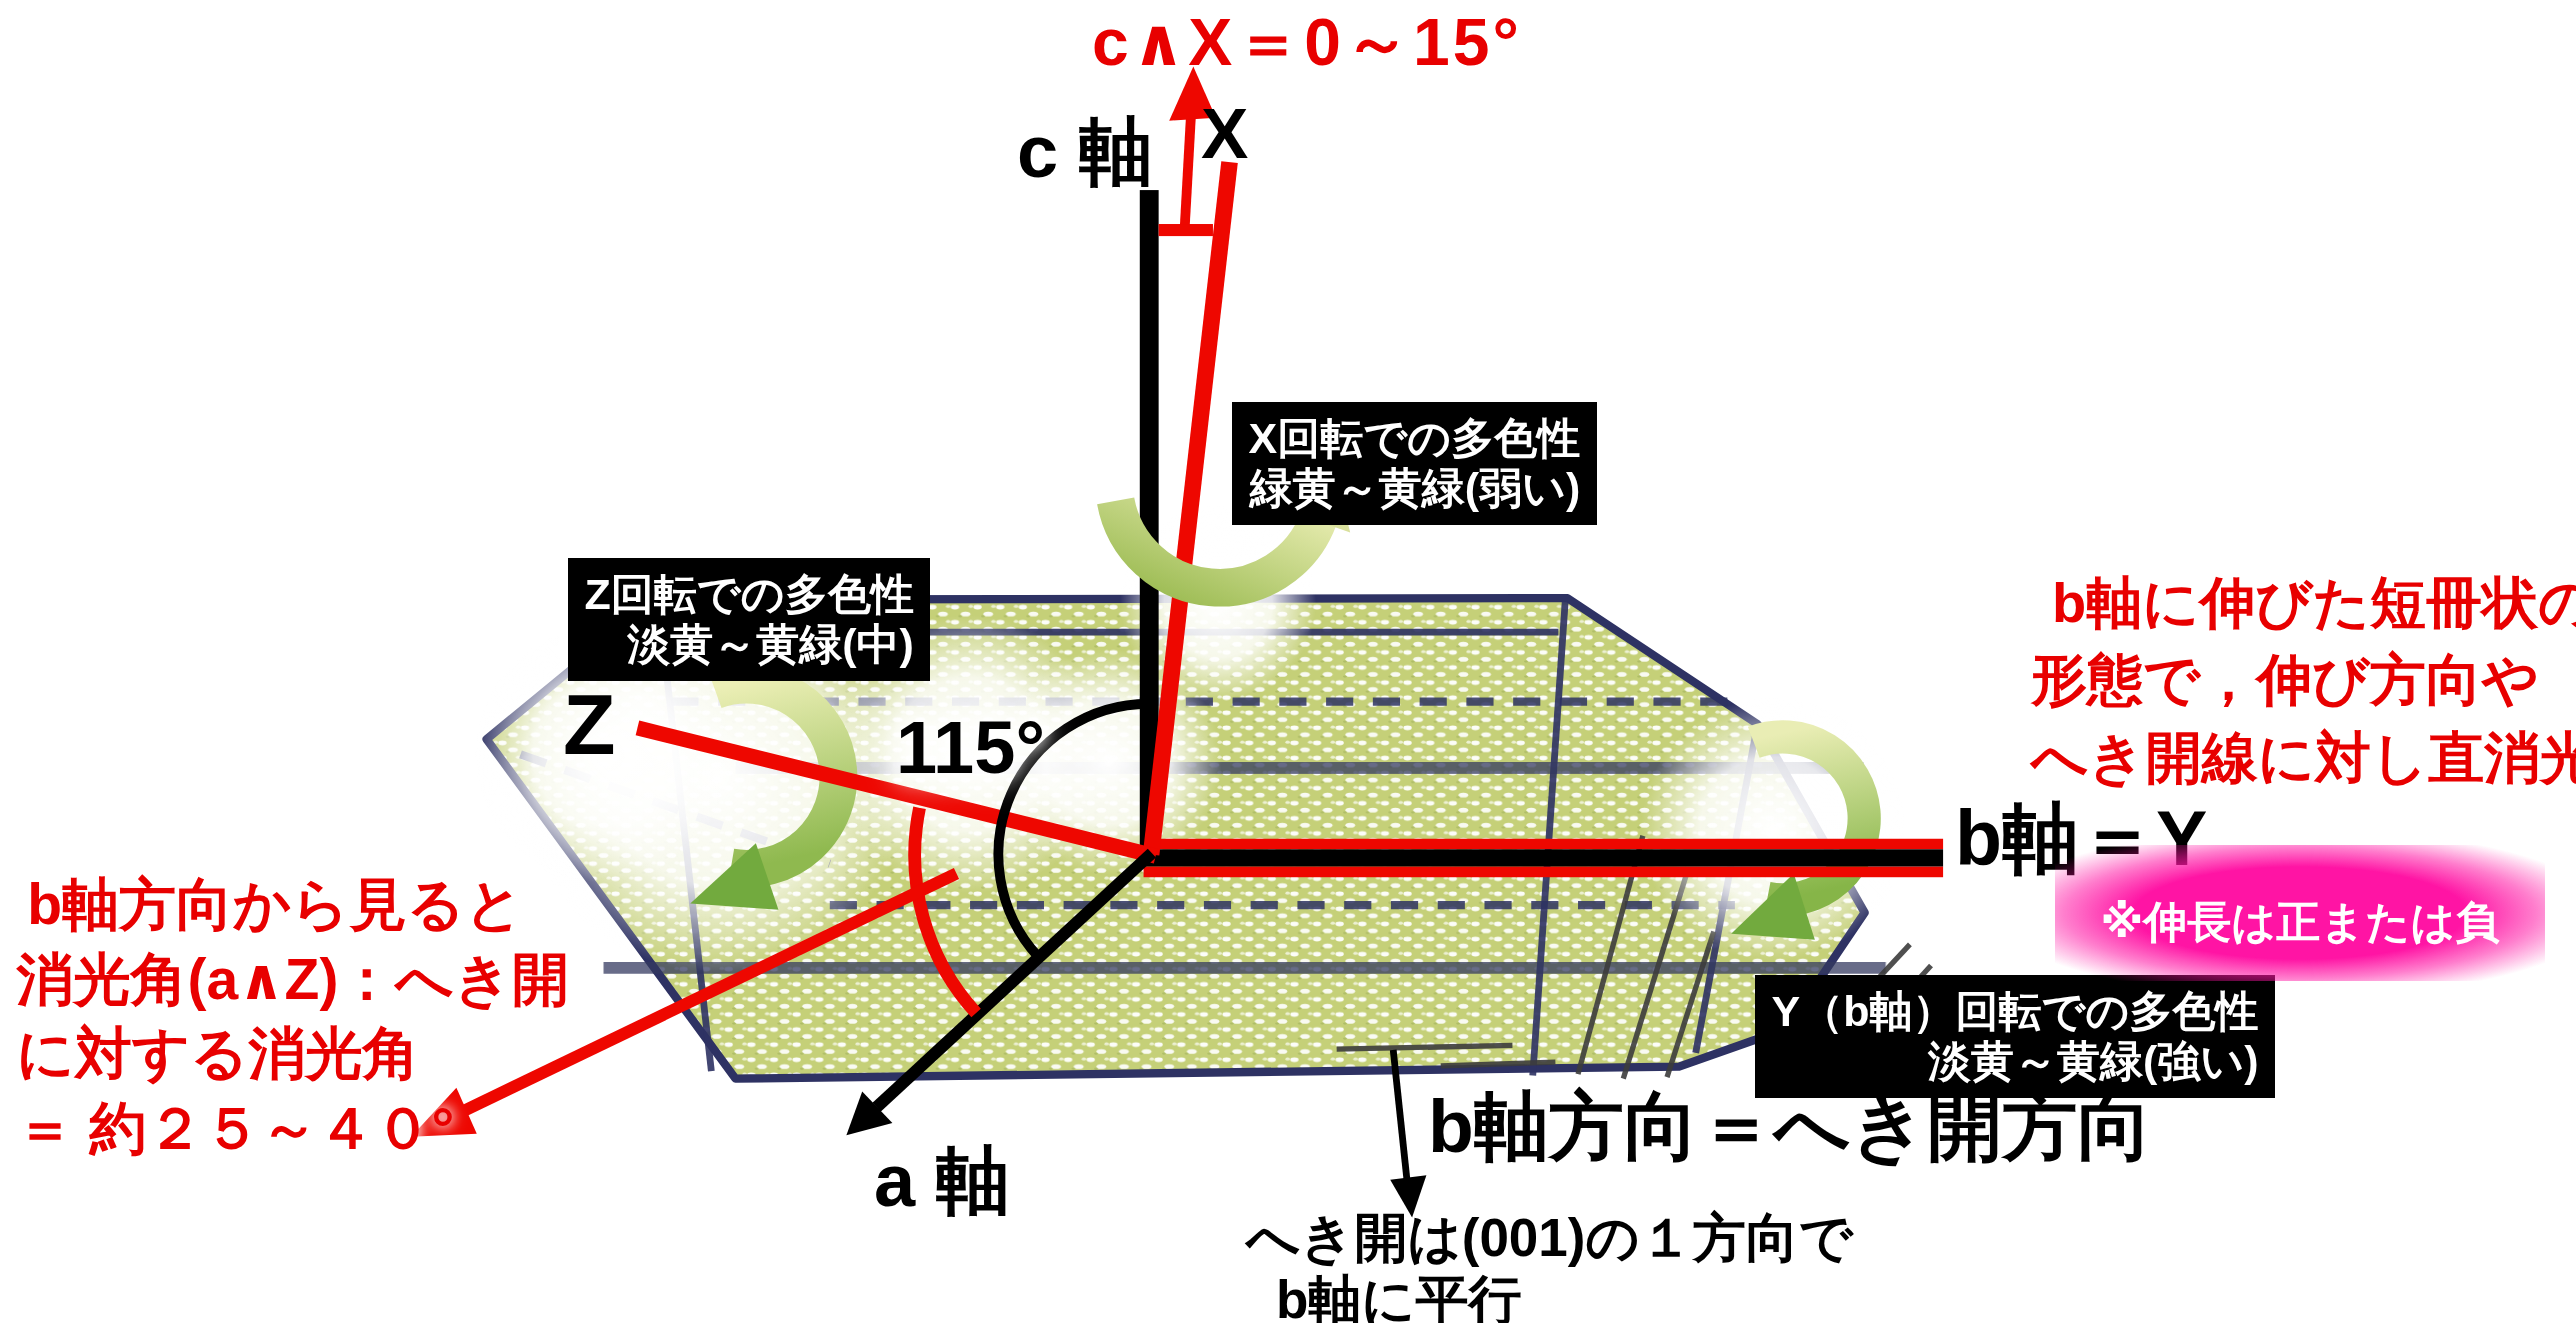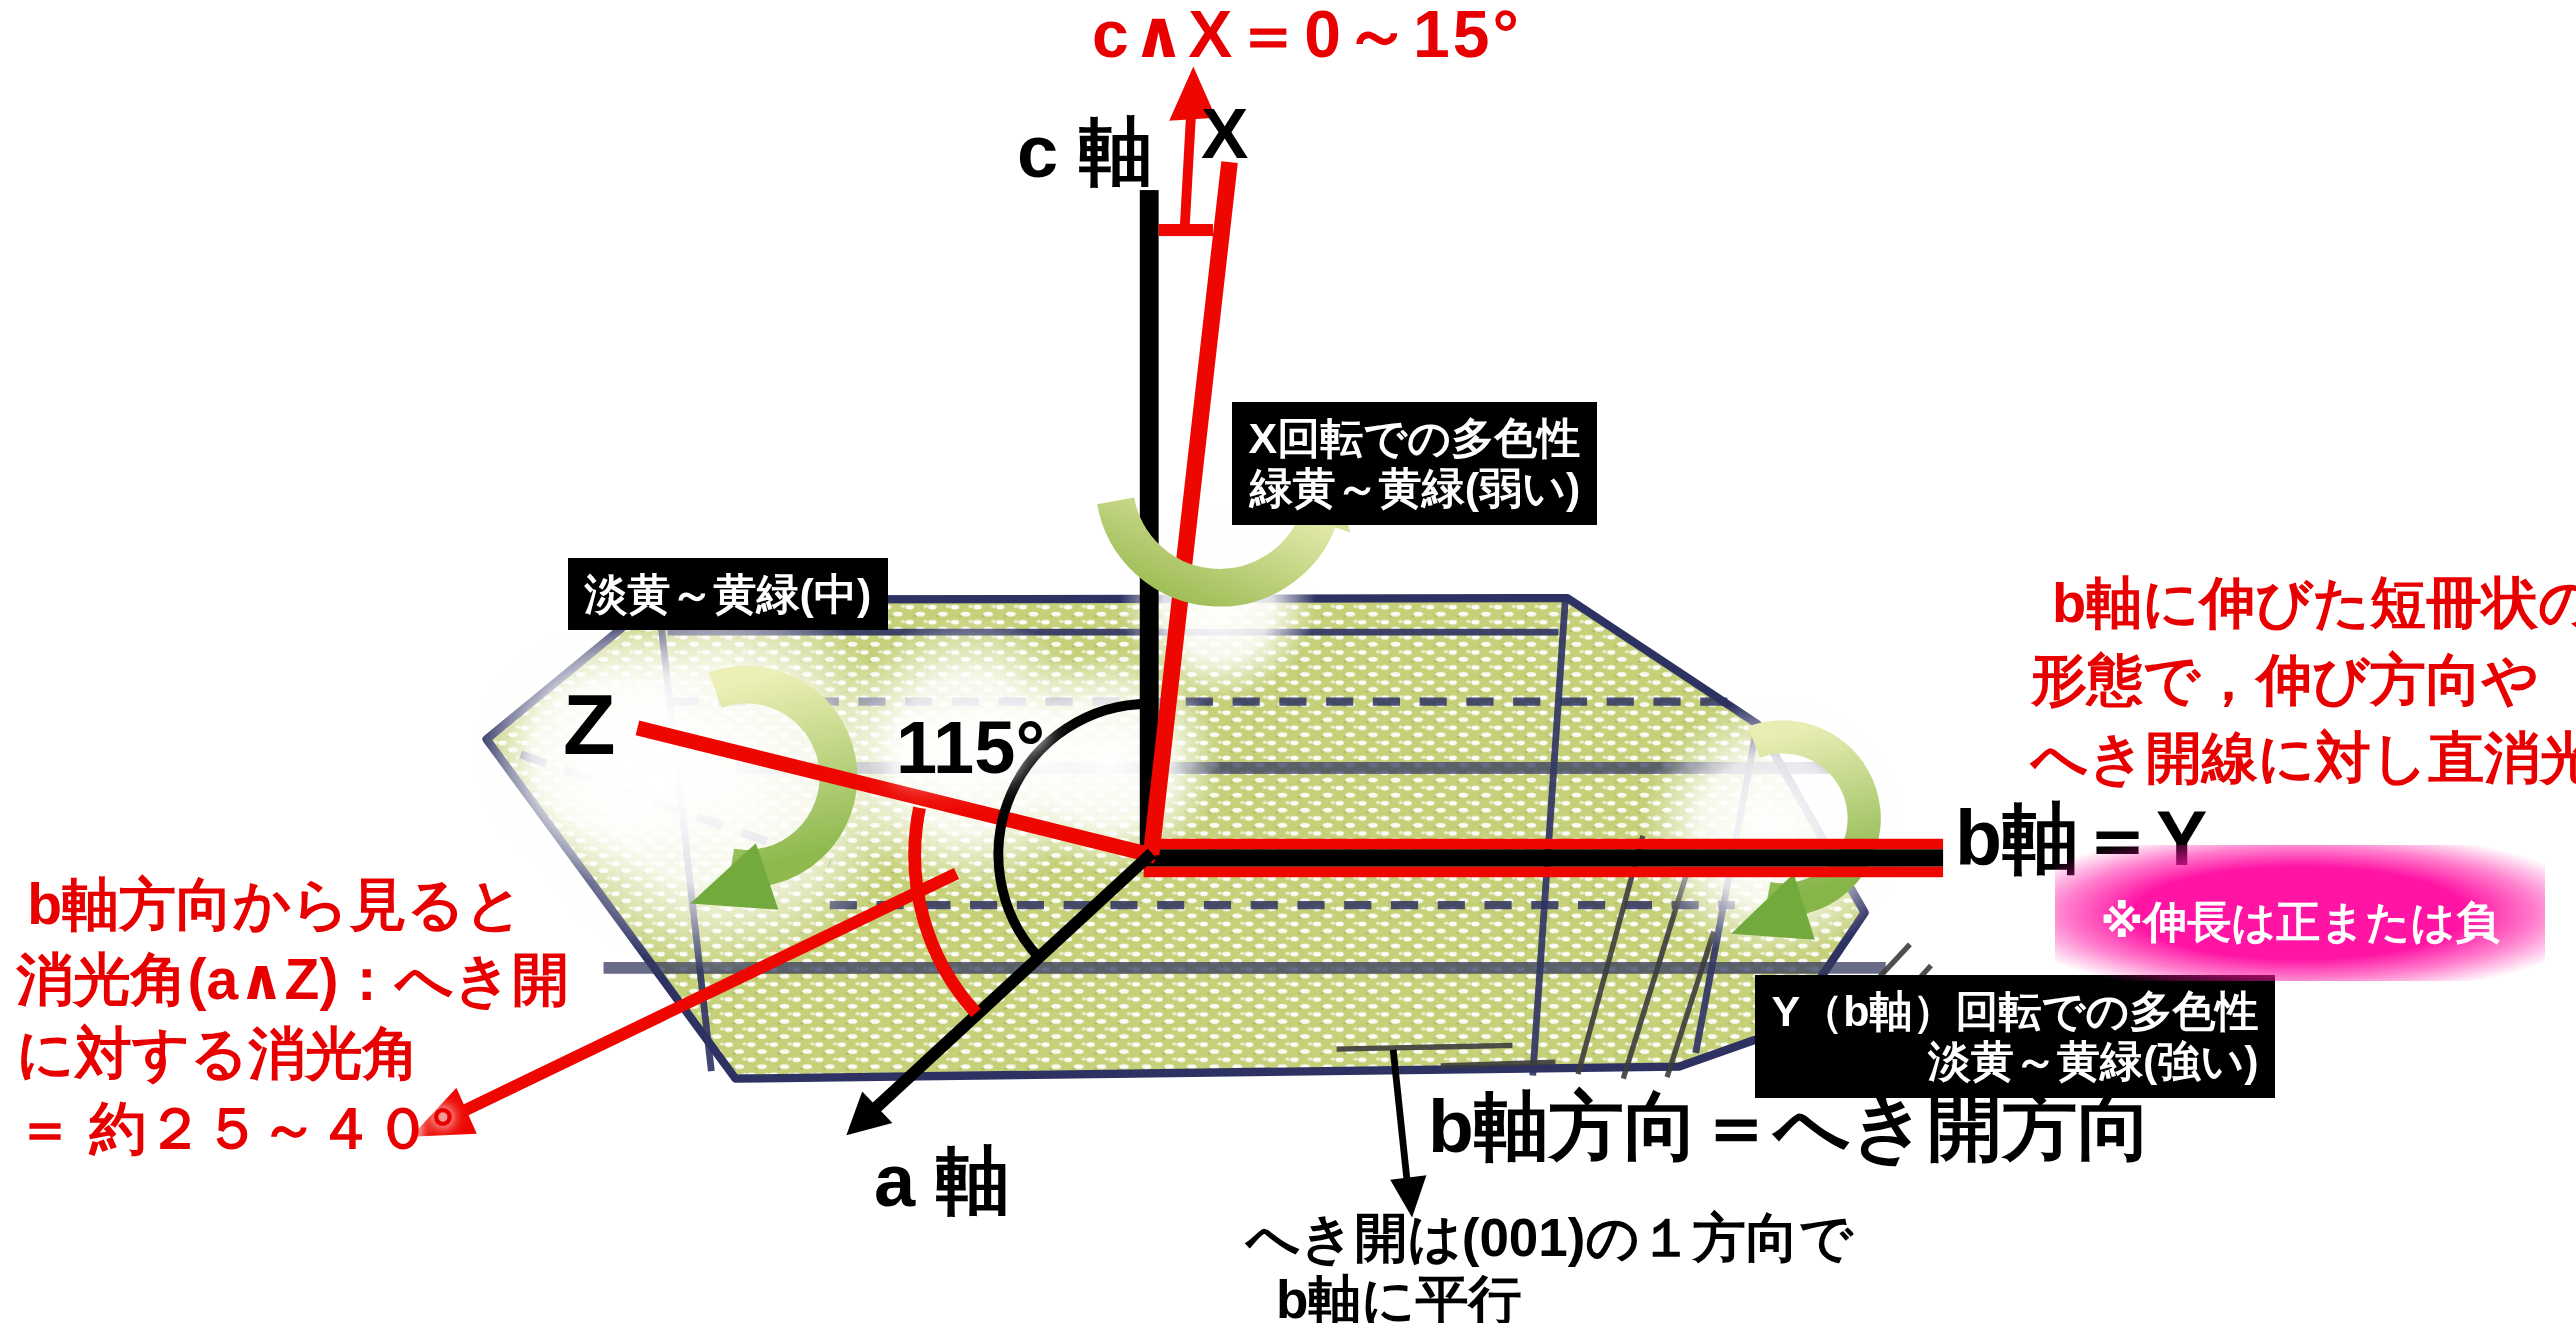--- a/index.html
+++ b/index.html
@@ -8,21 +8,21 @@
     font-family:"Liberation Sans","DejaVu Sans",sans-serif;font-weight:bold;
   }
   #stage svg{position:absolute;left:0;top:0;}
   .lbl{position:absolute;white-space:nowrap;color:#000;line-height:1;}
   .red{color:#e80000;}
   .blackbox{
     position:absolute;background:#000;color:#fff;text-align:right;
     padding:10.6px 16.6px;font-size:43px;line-height:1.18;white-space:nowrap;
   }
   .note-line{white-space:nowrap;}
-  #red-title{left:1092px;top:1px;font-size:66px;letter-spacing:3px;}
+  #red-title{left:1092px;top:9px;font-size:66px;letter-spacing:3px;}
   #c-axis-label{left:1017px;top:115px;font-size:74px;}
   #x-label{left:1201px;top:98px;font-size:71px;}
   #z-label{left:563px;top:681px;font-size:86px;}
   #beta-angle{left:896px;top:711px;font-size:74px;
     text-shadow:0 0 13.6px #fff,0 0 21px #fff,0 0 30px #fff,0 0 41px #fff;}
   #a-axis-label{left:874px;top:1128px;font-size:74px;margin-top:16px;}
   #b-axis-label{left:1955px;top:800px;font-size:77px;}
   #box-x{left:1232px;top:402px;}
   #box-z{left:568px;top:558px;}
   #box-y{left:1755px;top:975px;}
@@ -169,20 +169,21 @@
   <div class="lbl" id="z-label">Z</div>
   <div class="lbl" id="beta-angle">115°</div>
   <div class="lbl" id="a-axis-label">a 軸</div>
   <div class="lbl" id="b-axis-label">b軸＝Y</div>
 
   <div class="blackbox" id="box-x">
     <div>X回転での多色性</div>
     <div>緑黄～黄緑(弱い)</div>
   </div>
   <div class="blackbox" id="box-z">
+    <div>Z回転での多色性</div>
     <div>淡黄～黄緑(中)</div>
   </div>
   <div class="blackbox" id="box-y">
     <div>Y（b軸）回転での多色性</div>
     <div>淡黄～黄緑(強い)</div>
   </div>
 
   <div class="red" id="note-right">
     <div class="note-line l1">b軸に伸びた短冊状の</div>
     <div class="note-line">形態で，伸び方向や</div>

